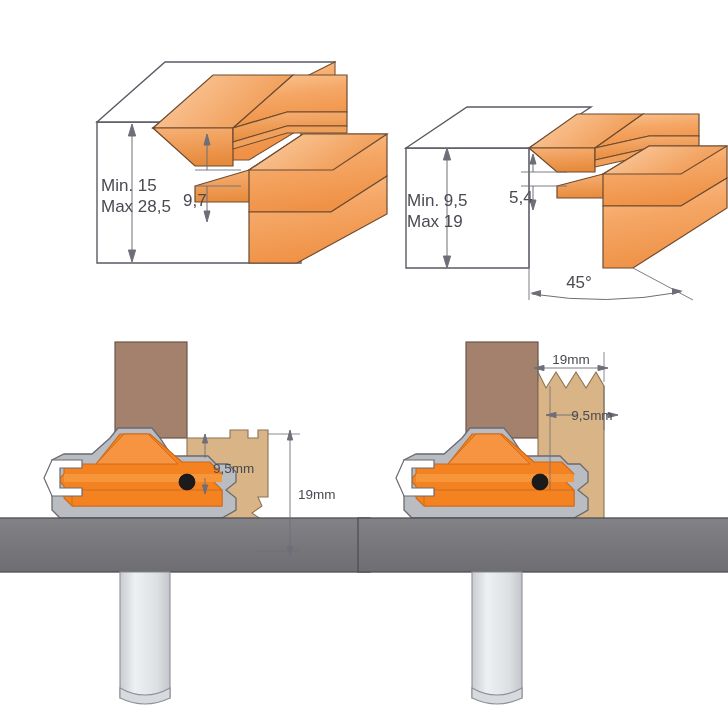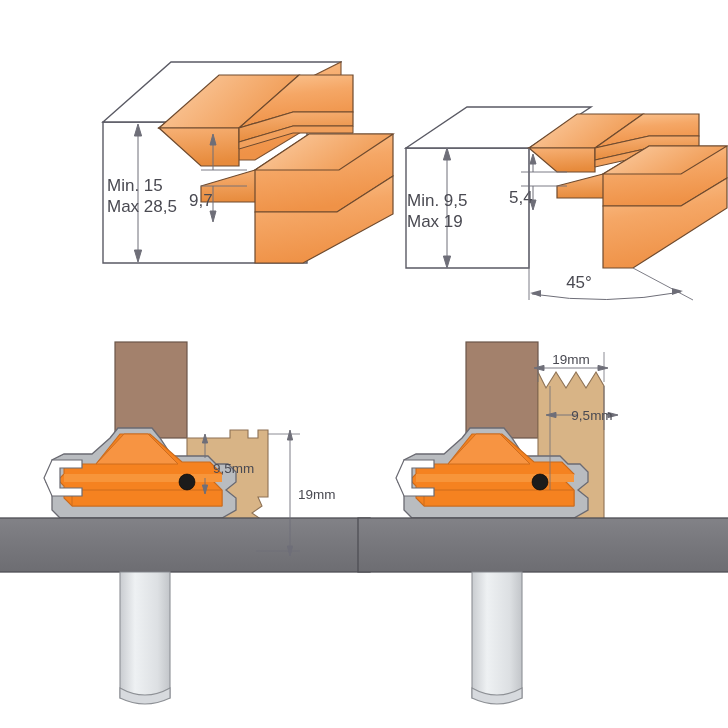--- a/index.html
+++ b/index.html
@@ -11,21 +11,21 @@
   .dimtext{font-family:"Liberation Sans","DejaVu Sans",sans-serif;
            fill:#4a4a52;font-size:17px;}
   .dimtext.mm{font-size:13.5px;}
   text{ -webkit-user-select:none; user-select:none; }
 </style>
 </head>
 <body>
 
 <div id="sheet">
 
-  <div class="panel" style="left:10px;top:0;width:364px;height:320px;padding-left:31px;">
+  <div class="panel" style="left:4px;top:0;width:364px;height:320px;padding-left:31px;">
     <svg width="364" height="320" viewBox="0 0 364 320">
       <defs>
         <linearGradient id="ogA" x1="0" y1="0" x2="0.25" y2="1">
           <stop offset="0%" stop-color="#fbc694"></stop>
           <stop offset="45%" stop-color="#f5a766"></stop>
           <stop offset="100%" stop-color="#ef9247"></stop>
         </linearGradient>
         <linearGradient id="ogB" x1="0" y1="0" x2="0.2" y2="1">
           <stop offset="0%" stop-color="#f7b176"></stop>
           <stop offset="100%" stop-color="#e78b3c"></stop>

